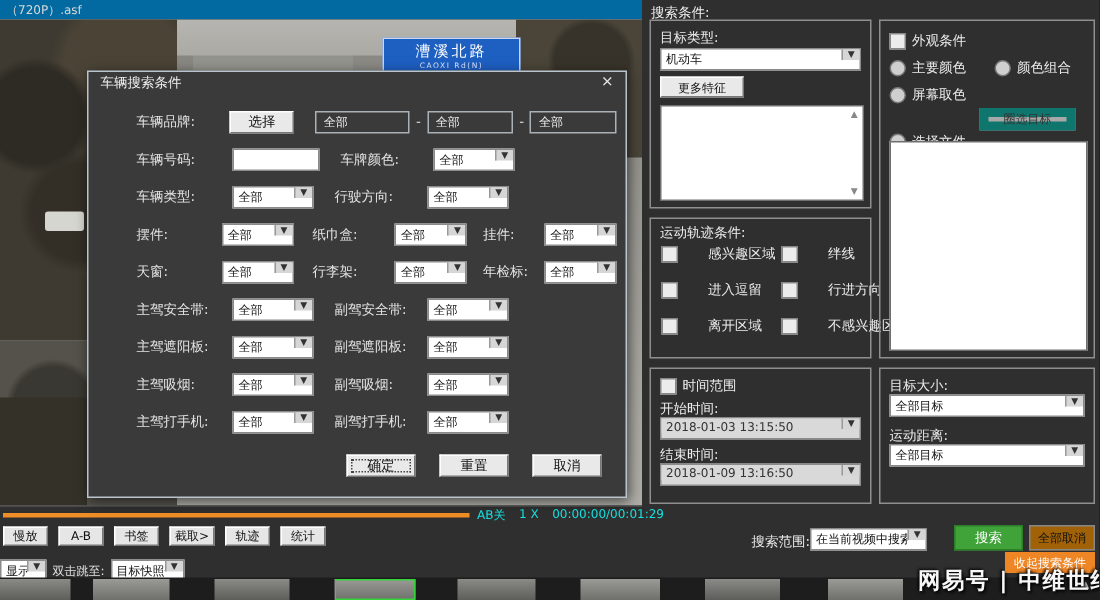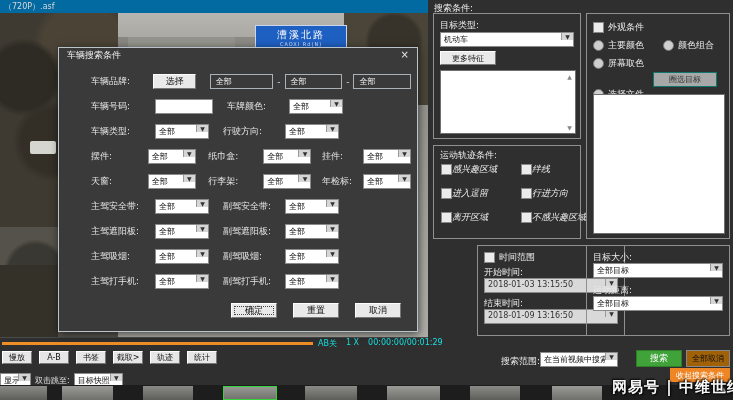--- a/index.html
+++ b/index.html
@@ -66,26 +66,26 @@
   .panel-header{position:absolute;left:6px;top:2px;font-size:9px;color:#f0f0f0;}
   .grp{position:absolute;border:1px solid #8f8f8f;box-sizing:border-box;}
   .grp-label{position:absolute;left:6px;font-size:9px;color:#ececec;white-space:nowrap;}
   .chk{position:absolute;display:flex;align-items:center;gap:4px;font-size:9px;color:#ececec;white-space:nowrap;}
   .cb{width:9px;height:9px;background:#ececec;border:1px solid #888;flex:none;}
   .rd{width:9px;height:9px;border-radius:50%;background:#cfcfcf;border:1px solid #777;flex:none;}
   .listbox{position:absolute;background:#fff;border:1px solid #6f6f6f;}
   .lb-arrow{position:absolute;right:1px;width:9px;height:9px;font-size:6px;color:#888;
             display:flex;align-items:center;justify-content:center;}
   .traj-grid{position:absolute;left:7px;top:17px;display:grid;grid-template-columns:80px auto;row-gap:11px;}
-  .traj-item{display:flex;align-items:center;gap:0;font-size:9px;color:#ececec;white-space:nowrap;font-style:italic;}
+  .traj-item{display:flex;align-items:center;gap:20px;font-size:9px;color:#ececec;white-space:nowrap;}
   .flat-btn{display:flex;align-items:center;justify-content:center;font-size:8px;box-sizing:border-box;}
   .green-btn{position:absolute;background:#3fa33a;border:1px solid #2d7d29;color:#fff;font-size:9px;}
   .white-btn{position:absolute;background:#a16207;border:1px solid #888;color:#111;font-size:8px;}
   .orange-btn{position:absolute;background:#ef8626;border:none;color:#fff;font-size:8px;z-index:8;}
-  .gray-btn{background:#a8a8a8;border:1px solid #0f766e;color:#333;font-size:8px;}
+  .gray-btn{background:#a8a8a8;border:6px solid #0f766e;color:#333;font-size:8px;}
   
   .controls{position:absolute;left:0;top:337px;width:428px;height:63px;border-top:1px solid #4a4a4a;}
   .tl-bar{position:absolute;left:2px;top:4px;width:311px;height:3px;background:#ef8e26;}
   .tl-text{position:absolute;left:318px;top:0px;font-size:8px;color:#17e0e0;white-space:nowrap;display:flex;gap:9px;}
   .pbtn-row{position:absolute;left:2px;top:13px;display:flex;gap:7px;}
   .pbtn{width:30px;height:13px;background:#e6e6e6;border:1px solid #777;border-top-color:#fff;border-left-color:#fff;
         font-size:8px;color:#111;display:flex;align-items:center;justify-content:center;box-sizing:border-box;white-space:nowrap;overflow:hidden;}
   .row2{position:absolute;left:0;top:35px;display:flex;align-items:center;font-size:8px;color:#e0e0e0;}
   
   .thumbs{position:absolute;left:0;top:385px;width:733px;height:15px;background:#1d1d1d;}
@@ -307,21 +307,21 @@
             <span class="cb"></span>
             <span>离开区域</span>
           </span>
         <span class="traj-item">
             <span class="cb"></span>
             <span>不感兴趣区域</span>
           </span>
       </div>
     </div>
 
-    <div class="grp" style="left:5px;top:245px;width:148px;height:91px;margin-left:44px;">
+    <div class="grp" style="left:5px;top:245px;width:148px;height:91px;">
       <span class="chk" style="left:6px;top:5px;">
         <span class="cb"></span>
           <span>时间范围</span>
       </span>
       <div class="grp-label" style="top:20px;">开始时间:</div>
       <div class="dd ddgray" style="position:absolute;left:6px;top:32px;width:132px;">
         <span class="ddv">2018-01-03 13:15:50</span>
           <span class="dda">▼</span>
       </div>
       <div class="grp-label" style="top:51px;">结束时间:</div>

